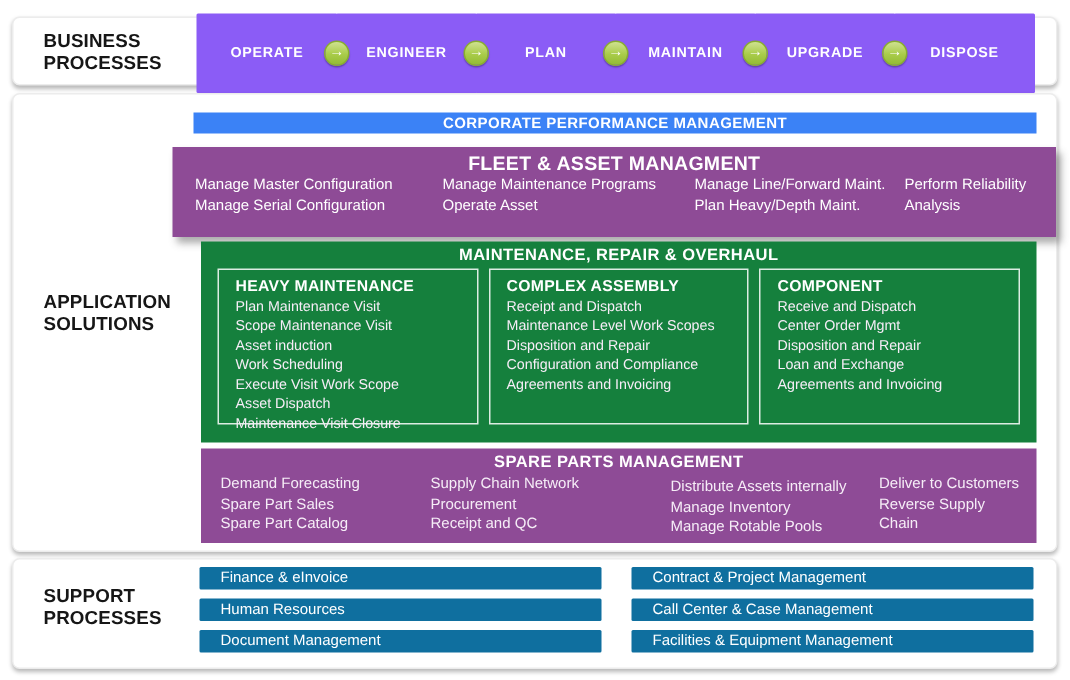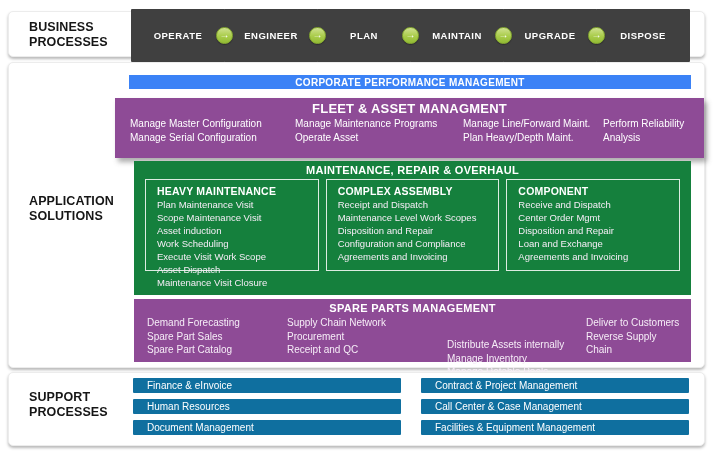--- a/index.html
+++ b/index.html
@@ -16,21 +16,21 @@
   .panel-bottom { top:372px; height:74px; }
 
   .side-label {
     position:absolute; left:20px; font-weight:bold; font-size:12.5px;
     line-height:15px; color:#161616; letter-spacing:0.1px;
   }
 
   
   .steps { position:absolute; left:122px; right:14px; top:4px; height:38px; display:flex; align-items:center; }
   .step {
-    flex:1 1 0; height:53px; background:#404040; border-radius:1px;
+    flex:1 1 0; height:53px; background:#8b5cf6; border-radius:1px;
     display:flex; align-items:center; justify-content:center;
   }
   .step span { color:#ffffff; font-weight:bold; font-size:9.5px; letter-spacing:0.5px; }
   .arrow {
     flex:0 0 17px; width:17px; height:17px; margin:0 -9px; z-index:2; position:relative;
     border-radius:50%; background:linear-gradient(180deg,#cfe190 0%,#a9cc49 55%,#93bb35 100%);
     border:1px solid #88ad2f; display:flex; align-items:center; justify-content:center;
     box-shadow:0 1px 1px rgba(0,0,0,0.3);
   }
   .arrow b { color:#ffffff; font-size:10px; line-height:10px; font-weight:bold; }
@@ -54,36 +54,36 @@
   .fleet-col.c2 { width:140px; }
   .fleet-col.c3 { flex:1; }
 
   .mro {
     position:absolute; left:125px; top:98px; width:557px; height:134px;
     background:#15803d; color:#fff;
   }
   .mro-title { margin-top:3px; text-align:center; font-weight:bold; font-size:11px; letter-spacing:0.3px; }
   .mro-boxes { display:flex; gap:7px; margin:3px 11px 0 11px; }
   .mro-box {
-    flex:1 1 0; height:92px; border:1px solid rgba(255,255,255,0.85);
+    flex:1 1 0; height:104px; border:1px solid rgba(255,255,255,0.85);
     padding:5px 20px 0 11px;
   }
   .mro-box-title { font-weight:bold; font-size:10.5px; letter-spacing:0.2px; margin-bottom:1px; }
   .mro-item { font-size:9.5px; line-height:13px; color:#f6edf7; }
 
   .spare {
     position:absolute; left:125px; top:236px; width:557px; height:63px;
     background:#8e4b96; color:#fff;
   }
   .spare-title { margin-top:3px; text-align:center; font-weight:bold; font-size:11px; letter-spacing:0.3px; }
   .spare-cols { display:flex; padding:2px 10px 0 13px; }
   .spare-col { font-size:10px; line-height:13.5px; color:#f6edf7; }
   .spare-col.c0 { width:140px; }
   .spare-col.c1 { width:160px; }
-  .spare-col.c2 { width:139px; padding-top:2px;margin-top:20px; }
+  .spare-col.c2 { width:139px; padding-top:2px; }
   .spare-col.c3 { flex:1; }
 
   
   .support-cols {
     position:absolute; left:124px; top:5px; right:15px;
     display:flex; gap:20px;
   }
   .support-col { flex:1 1 0; display:flex; flex-direction:column; gap:6px; }
   .support-bar {
     height:15px; background:#0f6f9f; color:#ffffff; font-size:10px;

